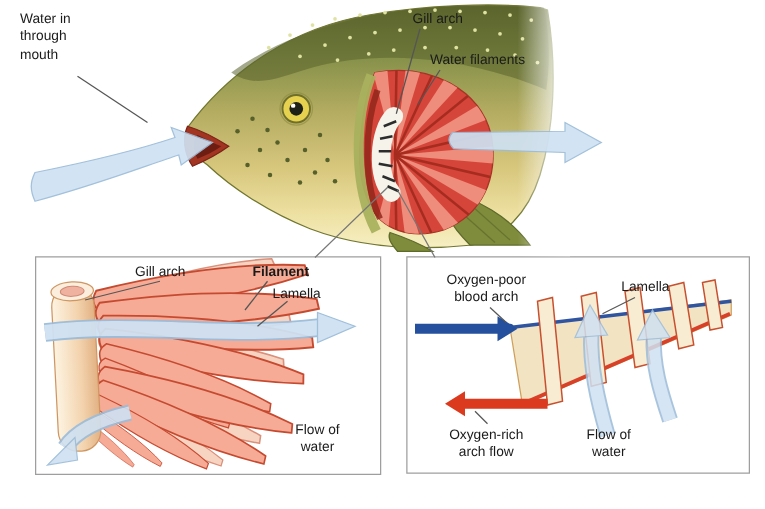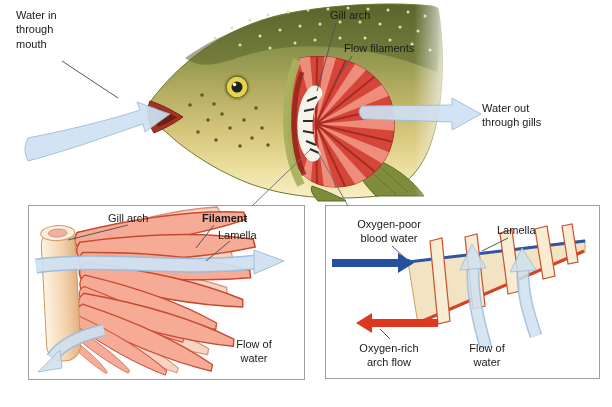--- a/index.html
+++ b/index.html
@@ -230,31 +230,29 @@
       <line class="leader" x1="392" y1="246" x2="405" y2="258"></line>
       <line class="leader" x1="508" y1="238" x2="482" y2="251"></line>
       <line class="leader" x1="390" y1="339" x2="380" y2="329"></line>
     </g>
   </svg>
 
   <div class="label" style="left:16px;top:8px;">Water in
 through
 mouth</div>
   <div class="label" style="left:330px;top:8px;">Gill arch</div>
-  <div class="label" style="left:344px;top:41px;">Flow filaments</div>
-  <div class="label" style="left:482px;top:101px;">Water out
-through gills</div>
+  <div class="label" style="left:344px;top:41px;">Water filaments</div>
 
   <div class="label" style="left:108px;top:211px;">Gill arch</div>
   <div class="label" style="left:202px;top:211px;font-weight:bold;">Filament</div>
   <div class="label" style="left:218px;top:228px;">Lamella</div>
   <div class="label center" style="left:222px;top:337px;width:64px;">Flow of
 water</div>
 
   <div class="label center" style="left:345px;top:217px;width:88px;">Oxygen-poor
-blood water</div>
+blood arch</div>
   <div class="label" style="left:497px;top:223px;">Lamella</div>
   <div class="label center" style="left:345px;top:341px;width:88px;">Oxygen-rich
 arch flow</div>
   <div class="label center" style="left:456px;top:341px;width:62px;">Flow of
 water</div>
 
 </div>
 
 </body></html>

